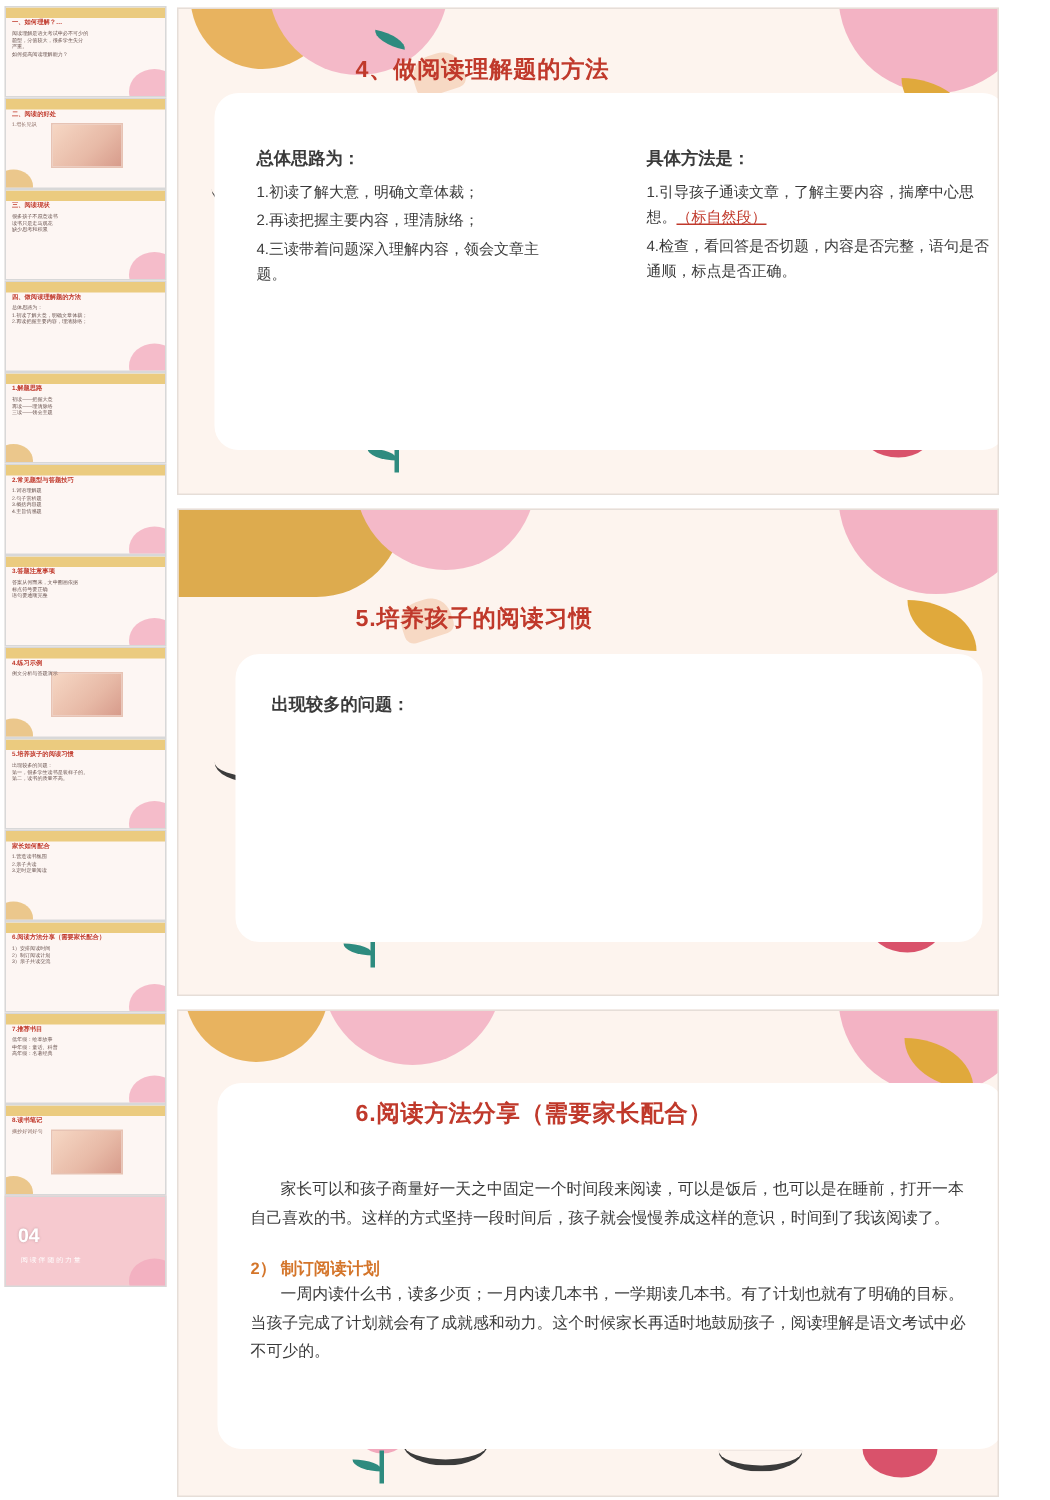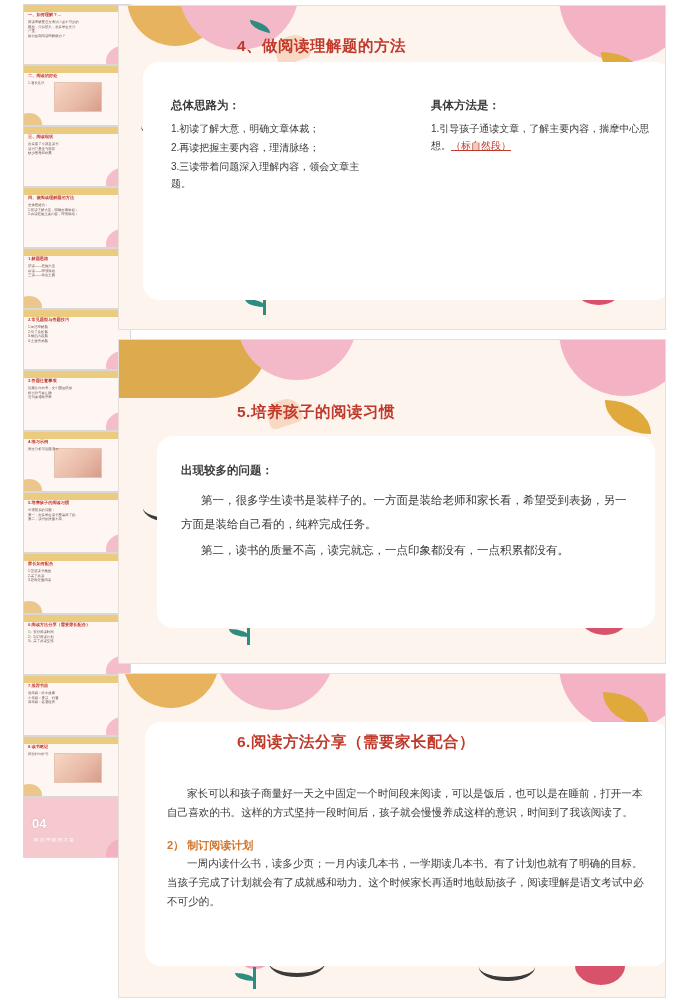--- a/index.html
+++ b/index.html
@@ -19,21 +19,20 @@
   
   #rail {
     position: absolute;
     left: 0; top: 0;
     width: 114px; height: 1000px;
     padding: 4px 3px;
     display: flex;
     flex-direction: column;
     gap: 0;
     background: #ffffff;
-    margin-left: 20px;
   }
   .thumb {
     position: relative;
     width: 108px; height: 61px;
     border: 1px solid #d8d8d8;
     background: #fdf6f3;
     overflow: hidden;
     flex: 0 0 auto;
   }
   .thumb .tbar {
@@ -394,29 +393,32 @@
       <div class="squiggle" style="left:22px;top:120px;"></div>
 
       <div class="card"></div>
       <div class="slide-title">4、做阅读理解题的方法</div>
 
       <div class="colLeft">
         <div class="col-head">总体思路为：</div>
         <div class="body-text">
           <p>1.初读了解大意，明确文章体裁；</p>
           <p>2.再读把握主要内容，理清脉络；</p>
-          <p>3.三读带着问题深入理解内容，领会文章主题。</p>
+          <p>4.三读带着问题深入理解内容，领会文章主题。</p>
         </div>
       </div>
 
       <div class="colRight">
         <div class="col-head">具体方法是：</div>
         <div class="body-text">
           <p>
             <span class="indent">1.引导孩子通读文章，了解主要内容，揣摩中心思想。</span><span class="red">（标自然段）</span>
+          </p>
+          <p>
+            <span class="indent">4.检查，看回答是否切题，内容是否完整，语句是否通顺，标点是否正确。</span>
           </p>
         </div>
       </div>
     </div>
 
     <div class="slide" id="s2">
       <div class="goldband"></div>
       <div class="petal-top-left" style="left:118px;top:-30px;"></div>
       <div class="hand" style="left:148px;top:60px;"></div>
       <div class="petal-top-right"></div>
@@ -429,24 +431,20 @@
       <div class="redblob" style="right:36px;bottom:28px;">
           <div class="stk"></div>
         </div>
       <div class="squiggle" style="left:24px;top:168px;"></div>
 
       <div class="card"></div>
       <div class="slide-title">5.培养孩子的阅读习惯</div>
 
       <div class="txt">
         <div class="body-text" style="font-weight:bold;margin-bottom:6px;">出现较多的问题：</div>
-        <div class="body-text">
-          <p class="indent">第一，很多学生读书是装样子的。一方面是装给老师和家长看，希望受到表扬，另一方面是装给自己看的，纯粹完成任务。</p>
-          <p class="indent">第二，读书的质量不高，读完就忘，一点印象都没有，一点积累都没有。</p>
-        </div>
       </div>
     </div>
 
     <div class="slide" id="s3">
       <div class="petal-top-left2" style="left:4px;top:-40px;"></div>
       <div class="petal-top-left" style="left:96px;top:-34px;"></div>
       <div class="petal-top-right"></div>
       <div class="goldleaf" style="right:16px;top:18px;"></div>
       <div class="tulip" style="left:116px;bottom:10px;">
         <div class="cup"></div>

